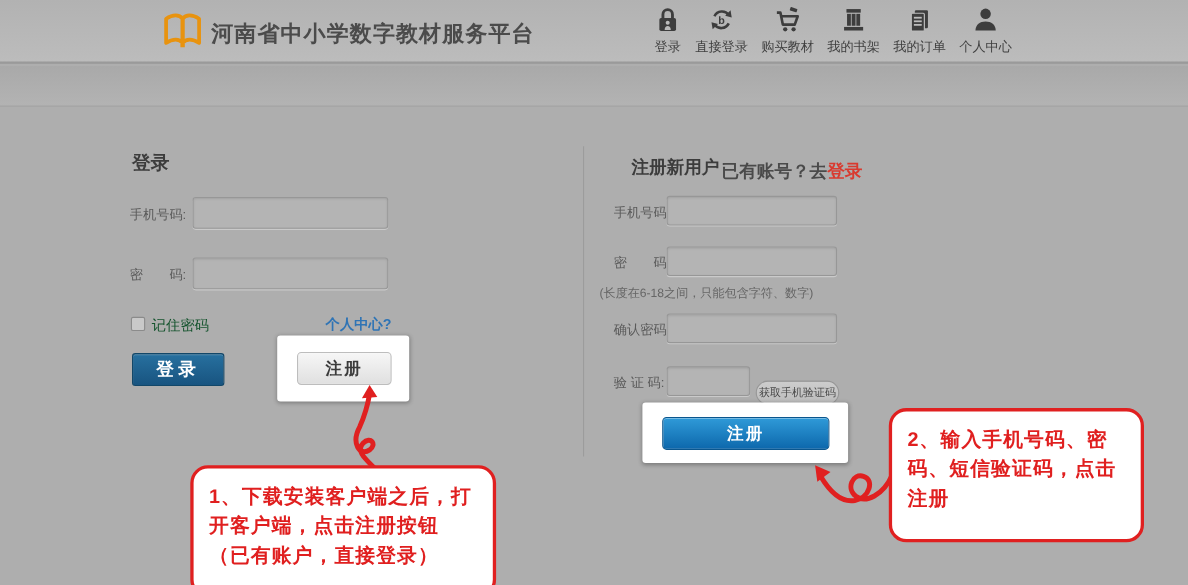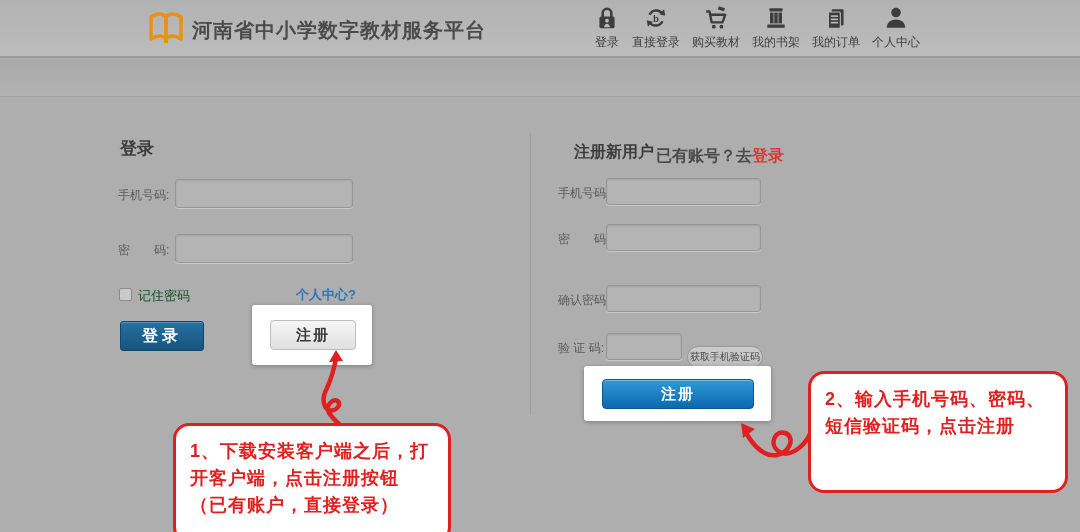--- a/index.html
+++ b/index.html
@@ -55,21 +55,21 @@
                   box-shadow:inset 0 1px 0 rgba(255,255,255,0.35); }
   .btn-getcode { position:absolute; left:687px; top:346px; width:76px; height:22px;
                  background:linear-gradient(#cdcdcd,#bcbcbc); border:1px solid #979797; border-radius:11px;
                  color:#4a4a4a; font-size:10px; cursor:pointer; white-space:nowrap; padding:0; }
 
   
   .bubble { position:absolute; background:#fff; border:3px solid #e02020; border-radius:16px;
             color:#e01f1f; font-weight:bold; font-size:18px; line-height:27px;
             padding:12px 14px; letter-spacing:1px; }
   .bubble.left  { left:173px; top:423px; width:278px; height:120px; }
-  .bubble.right { left:808px; top:371px; width:260px; height:122px; }
+  .bubble.right { left:808px; top:371px; width:232px; height:122px; }
   .arrow-svg { position:absolute; }
 </style>
 </head>
 <body>
 
 <div class="stage">
 
   <div class="header">
     <svg class="logo" viewBox="0 0 36 34">
       <path d="M3,6 C9,2 15,2 18,6 L18,28 C15,24 9,24 3,28 Z" fill="none" stroke="#e8930f" stroke-width="3.4" stroke-linejoin="round"></path>
@@ -160,20 +160,21 @@
   <div class="h-reg">注册新用户</div>
   <div class="have-acct">
     <span>已有账号？去</span><a>登录</a>
   </div>
 
   <span class="flabel" style="left:558px; top:185px;">手机号码:</span>
   <input class="tinput" style="left: 606px; top: 178px; width: 155px; height: 27px;">
 
   <span class="flabel" style="left:558px; top:231px;">密　　码:</span>
   <input class="tinput" type="password" style="left: 606px; top: 224px; width: 155px; height: 27px;">
+  <div class="hint">(长度在6-18之间，只能包含字符、数字)</div>
 
   <span class="flabel" style="left:558px; top:292px;">确认密码:</span>
   <input class="tinput" type="password" style="left: 606px; top: 285px; width: 155px; height: 27px;">
 
   <span class="flabel" style="left:558px; top:340px;">验 证 码:</span>
   <input class="tinput" style="left: 606px; top: 333px; width: 76px; height: 27px;">
   <button class="btn-getcode">获取手机验证码</button>
 
   <div class="hl-box right"></div>
   <button class="btn-reg-blue">注册</button>

